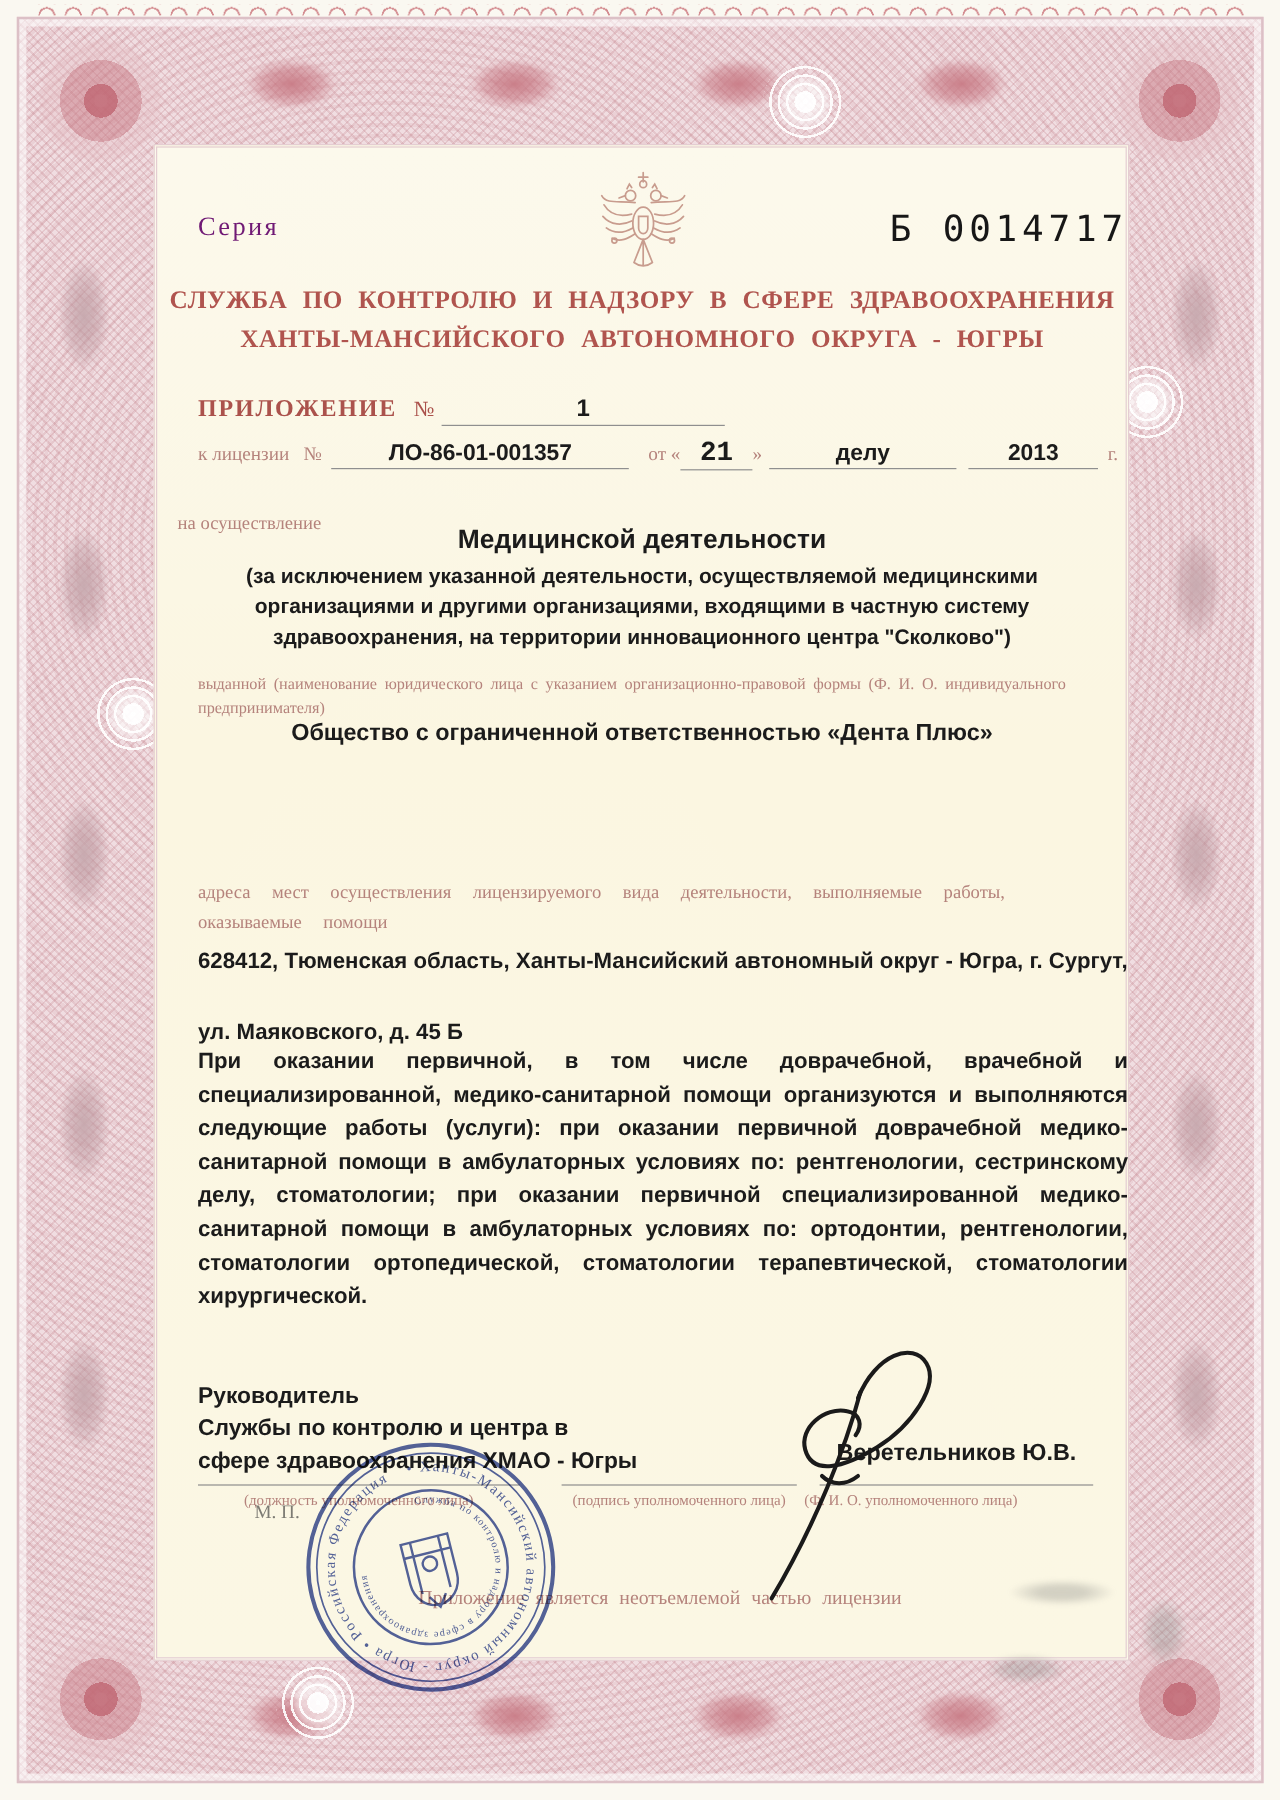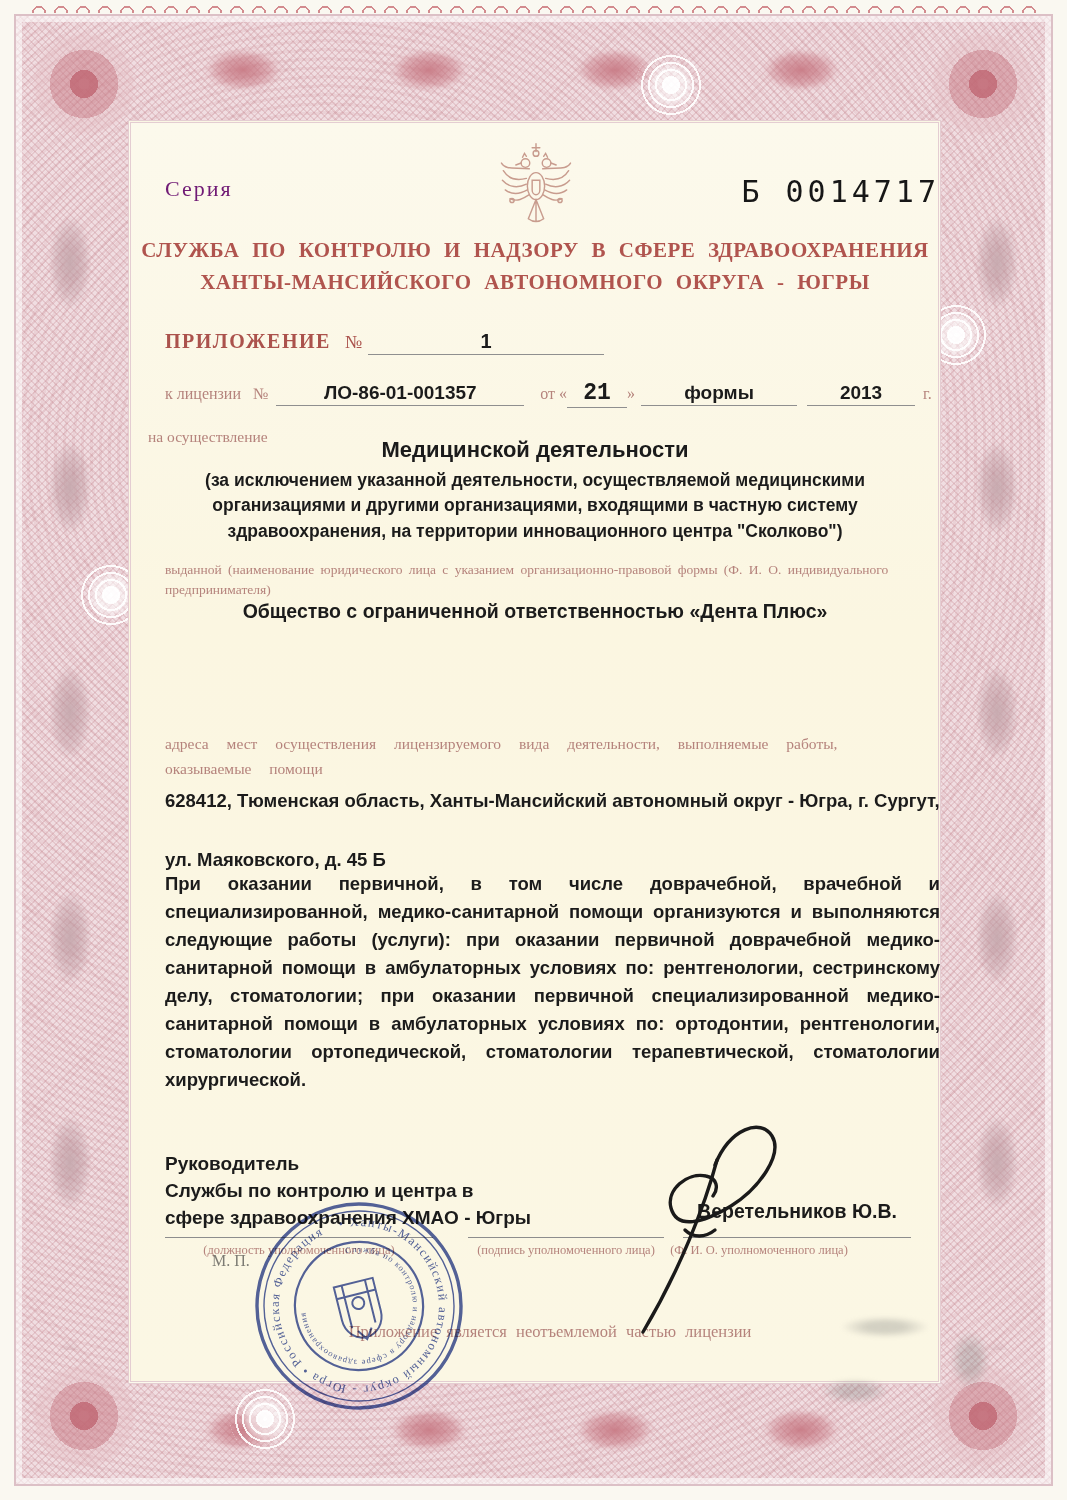--- a/index.html
+++ b/index.html
@@ -135,28 +135,28 @@
 
 <div class="abs hdr" style="left:130px;top:238px;width:810px;">СЛУЖБА ПО КОНТРОЛЮ И НАДЗОРУ В СФЕРЕ ЗДРАВООХРАНЕНИЯ</div>
 <div class="abs hdr" style="left:130px;top:270px;width:810px;">ХАНТЫ-МАНСИЙСКОГО АВТОНОМНОГО ОКРУГА - ЮГРЫ</div>
 
 <div class="abs fieldrow" style="left:165px;top:330px;">
   <span class="red-strong" style="font-size:20px;letter-spacing:1.5px;font-weight:600;">ПРИЛОЖЕНИЕ</span>
   <span class="red-strong" style="font-size:18px;margin-left:14px;">№</span>
   <span class="blank" style="width:228px;margin-left:6px;"><b class="blk" style="font-size:20px;">1</b></span>
 </div>
 
-<div class="abs fieldrow" style="left:165px;top:380px;justify-content:flex-end;">
+<div class="abs fieldrow" style="left:165px;top:364px;justify-content:flex-end;">
   <span class="red-caption cap15">к лицензии</span>
   <span class="red-caption cap15" style="margin-left:12px;">№</span>
   <span class="blank" style="width:240px;margin-left:8px;"><b class="blk" style="font-size:19px;">ЛО-86-01-001357</b></span>
   <span class="red-caption cap15" style="margin-left:16px;">от «</span>
   <span class="blank" style="width:52px;"><b class="blk" style="font-size:23px;font-family:Liberation Mono, monospace;">21</b></span>
   <span class="red-caption cap15">»</span>
-  <span class="blank" style="width:148px;margin-left:6px;"><b class="blk" style="font-size:19px;">формы</b></span>
+  <span class="blank" style="width:148px;margin-left:6px;"><b class="blk" style="font-size:19px;">делу</b></span>
   <span class="blank" style="width:100px;margin-left:10px;"><b class="blk" style="font-size:19px;">2013</b></span>
   <span class="red-caption cap15" style="margin-left:8px;">г.</span>
 </div>
 
 <div class="abs red-caption" style="left:148px;top:428px;font-size:15.5px;">на осуществление</div>
 <div class="abs blk" style="left:130px;top:437px;width:810px;text-align:center;font-size:22px;">Медицинской деятельности</div>
 <div class="abs blk" style="left:163px;top:468px;width:744px;text-align:center;font-size:17.5px;line-height:1.45;font-weight:700;">(за исключением указанной деятельности, осуществляемой медицинскими организациями и другими организациями, входящими в частную систему здравоохранения, на территории инновационного центра "Сколково")</div>
 
 <div class="abs red-caption" style="left:165px;top:560px;width:772px;font-size:13.5px;line-height:1.5;word-spacing:3px;">выданной (наименование юридического лица с указанием организационно-правовой формы (Ф. И. О. индивидуального предпринимателя)</div>
 <div class="abs blk" style="left:130px;top:600px;width:810px;text-align:center;font-size:19.5px;">Общество с ограниченной ответственностью «Дента Плюс»</div>

